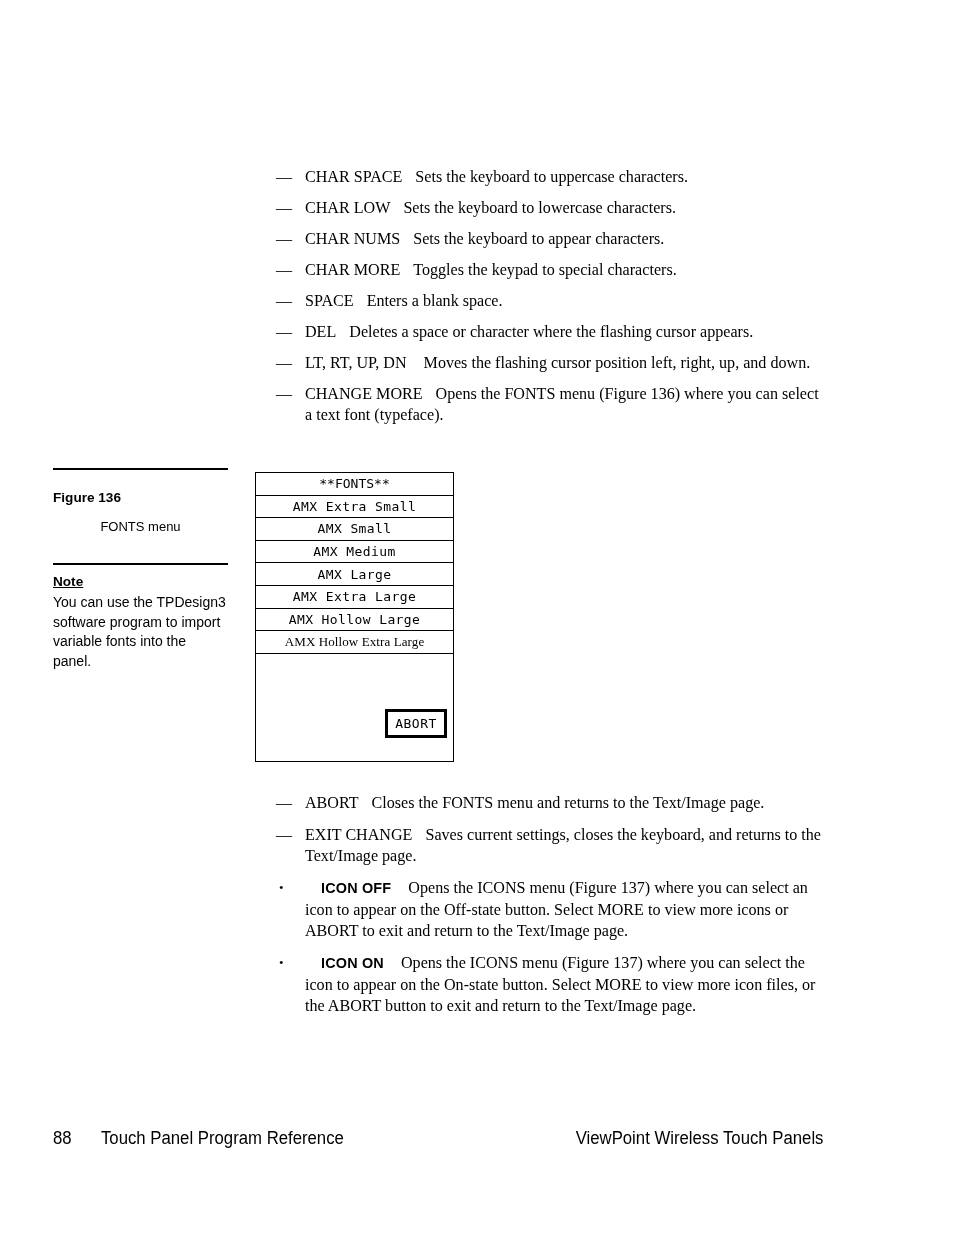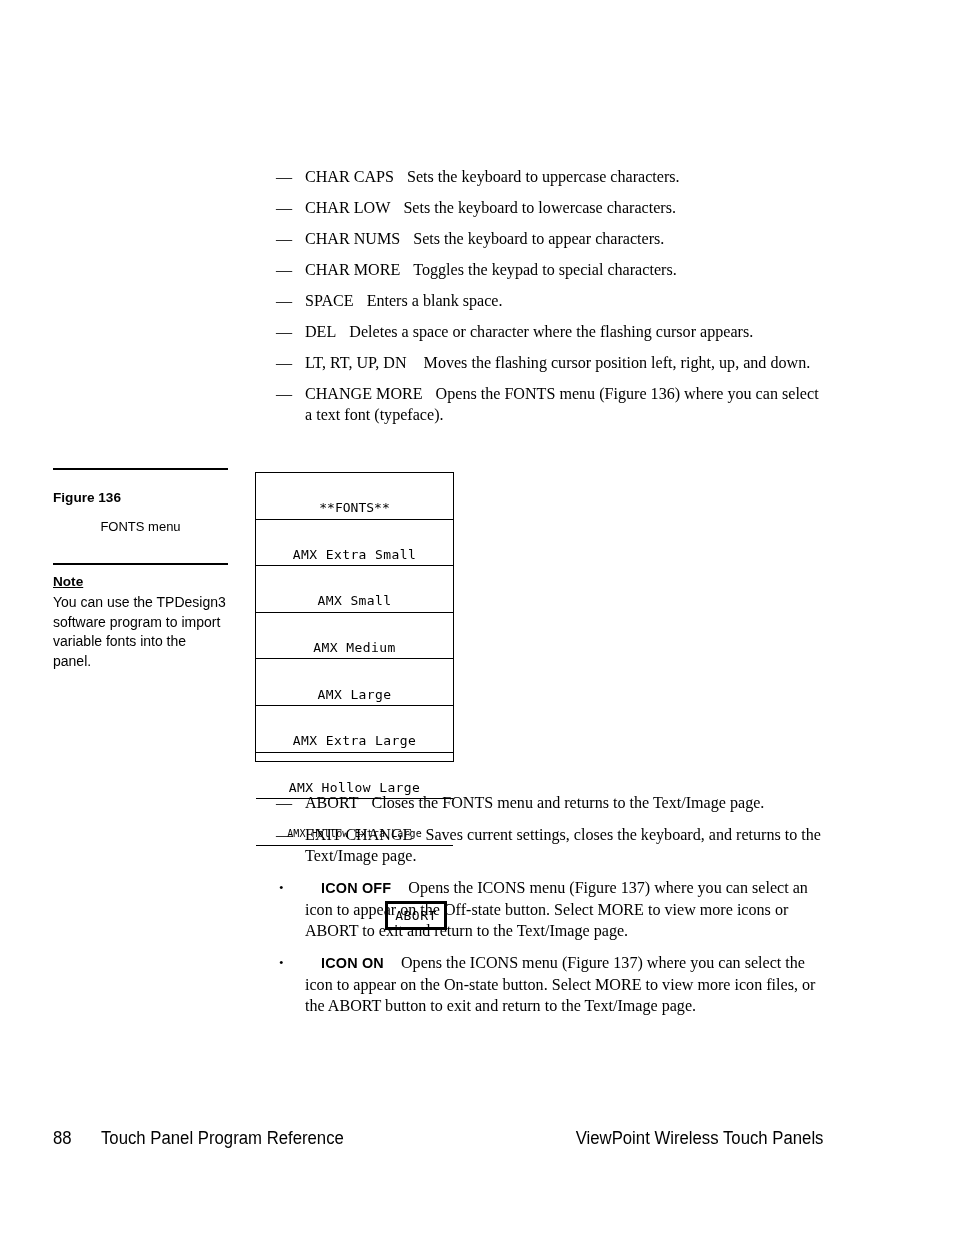--- a/index.html
+++ b/index.html
@@ -110,24 +110,23 @@
     border-bottom: 1.5px solid #000000;
     box-sizing: border-box;
     display: flex;
     align-items: center;
     justify-content: center;
     font-family: "DejaVu Sans Mono", "Liberation Mono", monospace;
     font-size: 13px;
     letter-spacing: .4px;
     white-space: nowrap;
     overflow: hidden;
-    margin-top: 24px;
   }
   .menu-row.title { letter-spacing: 0px; }
-  .menu-row.r7 { font-size: 10px; letter-spacing: .1px; }
+  .menu-row.r7 { font-size: 13px; letter-spacing: .1px; font-family: Liberation Serif, serif; }
   #menu-blank {
     height: 106px;
     position: relative;
   }
   #abort-button {
     position: absolute;
     left: 129px;
     top: 55px;
     width: 62px;
     height: 29px;
@@ -157,21 +156,21 @@
   #footer-left-text { flex: 1; transform: scaleX(.93); transform-origin: left; }
   #footer-right-text { transform: scaleX(.93); transform-origin: right; white-space: nowrap; }
 </style>
 </head>
 <body>
 
 <div id="body-copy">
 
   <div class="item">
     <span class="marker">—</span>
-    <span class="term">CHAR CAPS</span><span class="gap"></span><span>Sets the keyboard to uppercase characters.</span>
+    <span class="term">CHAR SPACE</span><span class="gap"></span><span>Sets the keyboard to uppercase characters.</span>
   </div>
 
   <div class="item">
     <span class="marker">—</span>
     <span class="term">CHAR LOW</span><span class="gap"></span><span>Sets the keyboard to lowercase characters.</span>
   </div>
 
   <div class="item">
     <span class="marker">—</span>
     <span class="term">CHAR NUMS</span><span class="gap"></span><span>Sets the keyboard to appear characters.</span>

